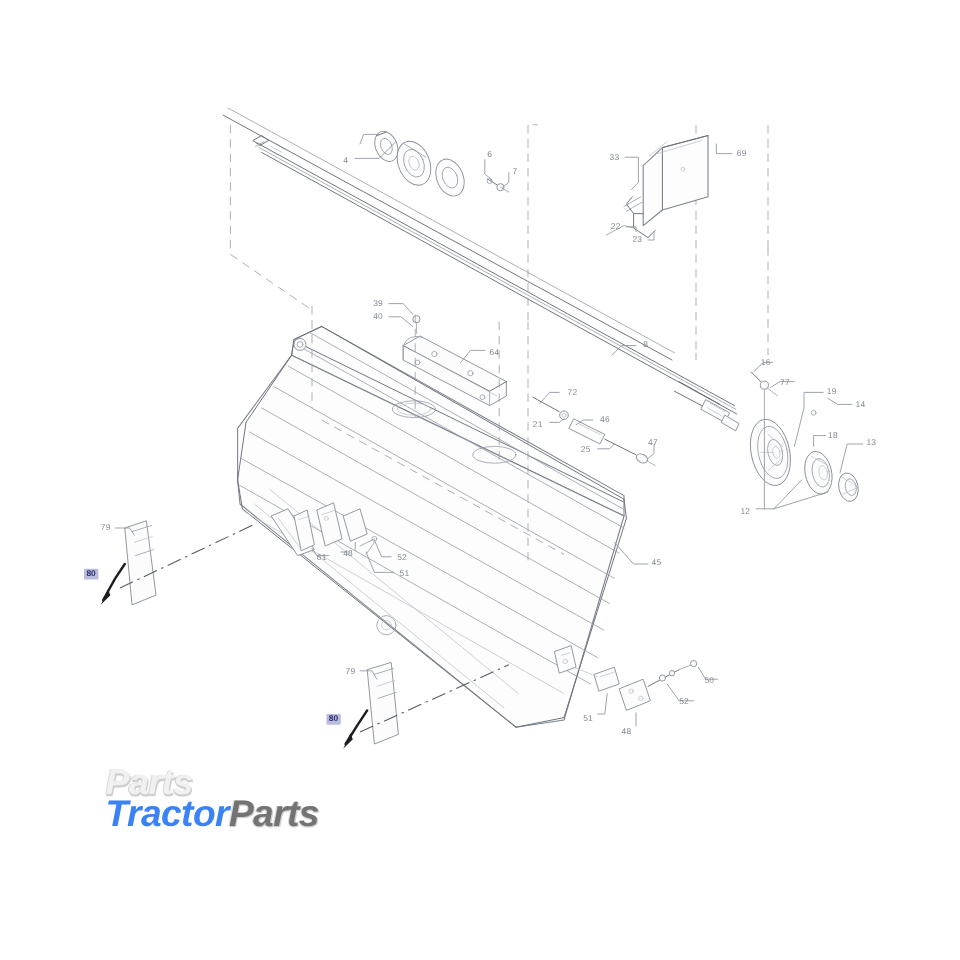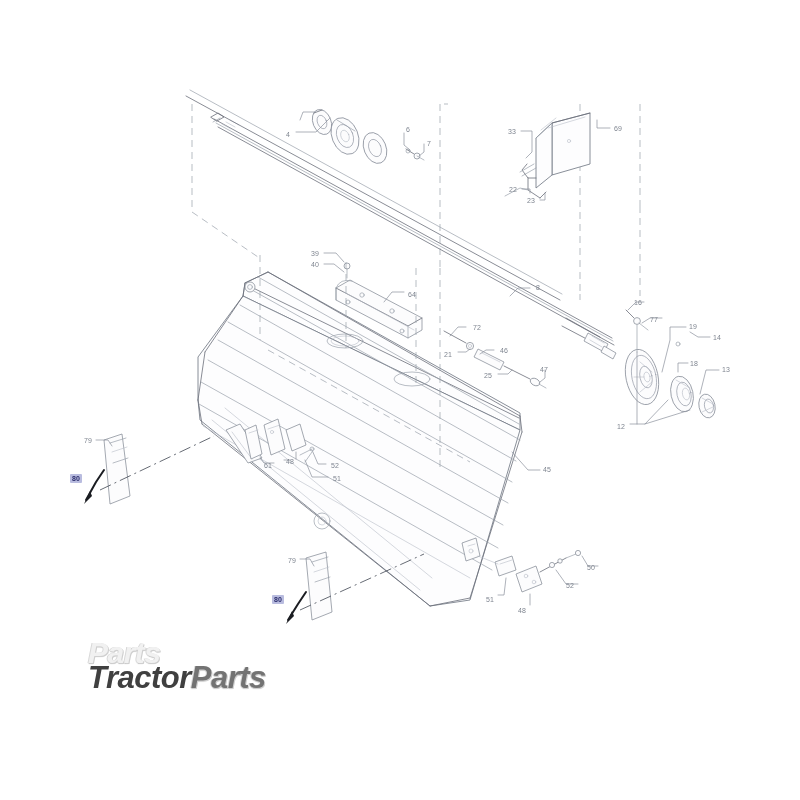--- a/index.html
+++ b/index.html
@@ -145,21 +145,21 @@
     left: 0px;
     top: 24px;
     font-family: "Liberation Sans", sans-serif;
     font-size: 31px;
     font-style: italic;
     font-weight: bold;
     letter-spacing: -0.5px;
     line-height: 1;
   }
   .wm-red {
-    color: #404040;
+    color: #3b82f6;
   }
   .wm-grey {
     color: #737373;
     text-shadow:
        1px 1px 0 #cfcfcf,
       -1px 0px 0 #d8d8d8,
        0px 1px 1px #bdbdbd;
   }
 </style>
 </head>

